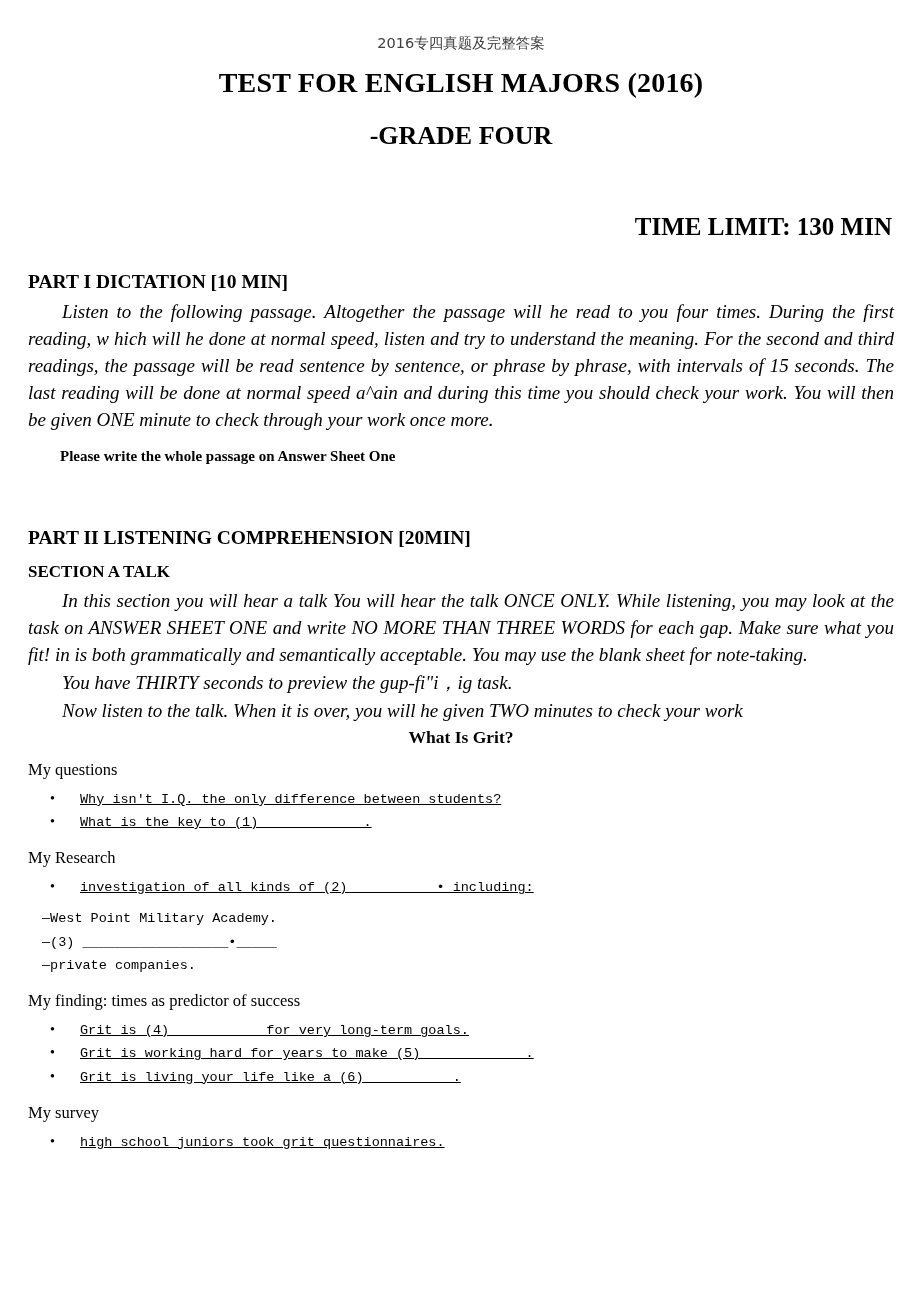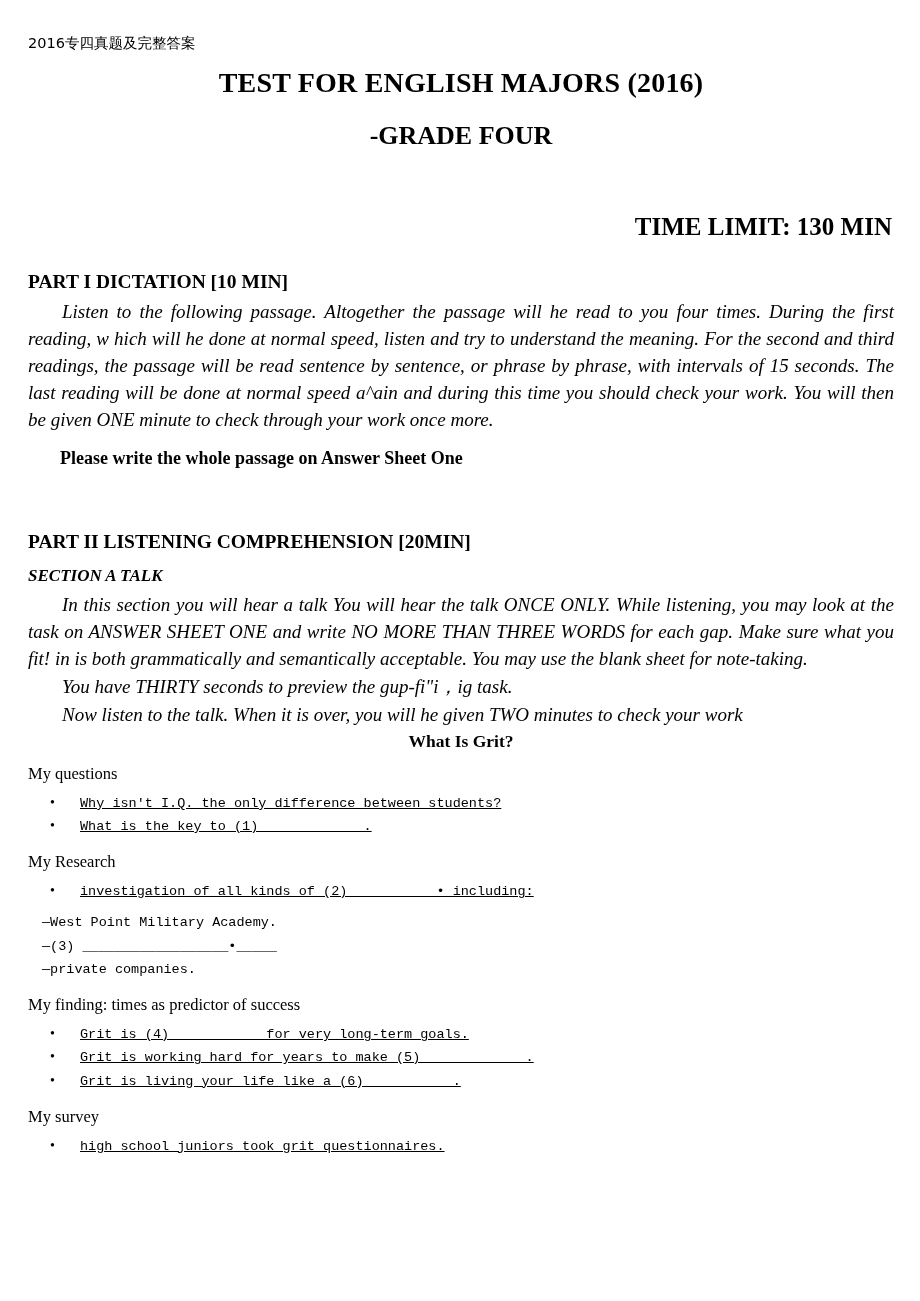--- a/index.html
+++ b/index.html
@@ -23,25 +23,26 @@
     box-sizing: border-box;
   }
   .content {
     position: absolute;
     left: 28px;
     top: 34px;
     width: 866px;
   }
 
   .header-cn {
+    text-align: center;
     font-family: "DejaVu Sans", sans-serif;
     font-size: 14.5px;
     letter-spacing: 0px;
     margin: 0 0 6px 0;
-    color: #000000;
+    color: #404040;
   }
 
   .title-main {
     text-align: center;
     font-weight: bold;
     font-size: 28px;
     letter-spacing: 0.2px;
     margin: 14px 0 0 0;
     line-height: 1.15;
   }
@@ -67,42 +68,41 @@
     margin: 30px 0 0 0;
   }
   .part-heading.second {
     margin-top: 62px;
   }
 
   .section-heading {
     font-weight: bold;
     font-size: 17px;
     margin: 13px 0 0 0;
-    font-style: italic;
   }
 
   p.italic-block {
     font-style: italic;
     font-size: 19px;
     line-height: 1.42;
     text-align: justify;
     margin: 6px 0 0 0;
     text-indent: 34px;
   }
   p.italic-line {
     font-style: italic;
     font-size: 19px;
     line-height: 1.42;
     margin: 1px 0 0 0;
     text-indent: 34px;
   }
 
   .bold-note {
     font-weight: bold;
-    font-size: 18px;
+    font-size: 15px;
     margin: 14px 0 0 32px;
   }
 
   .centered-bold {
     text-align: center;
     font-weight: bold;
     font-size: 17.5px;
     margin: 2px 0 0 0;
   }
 

